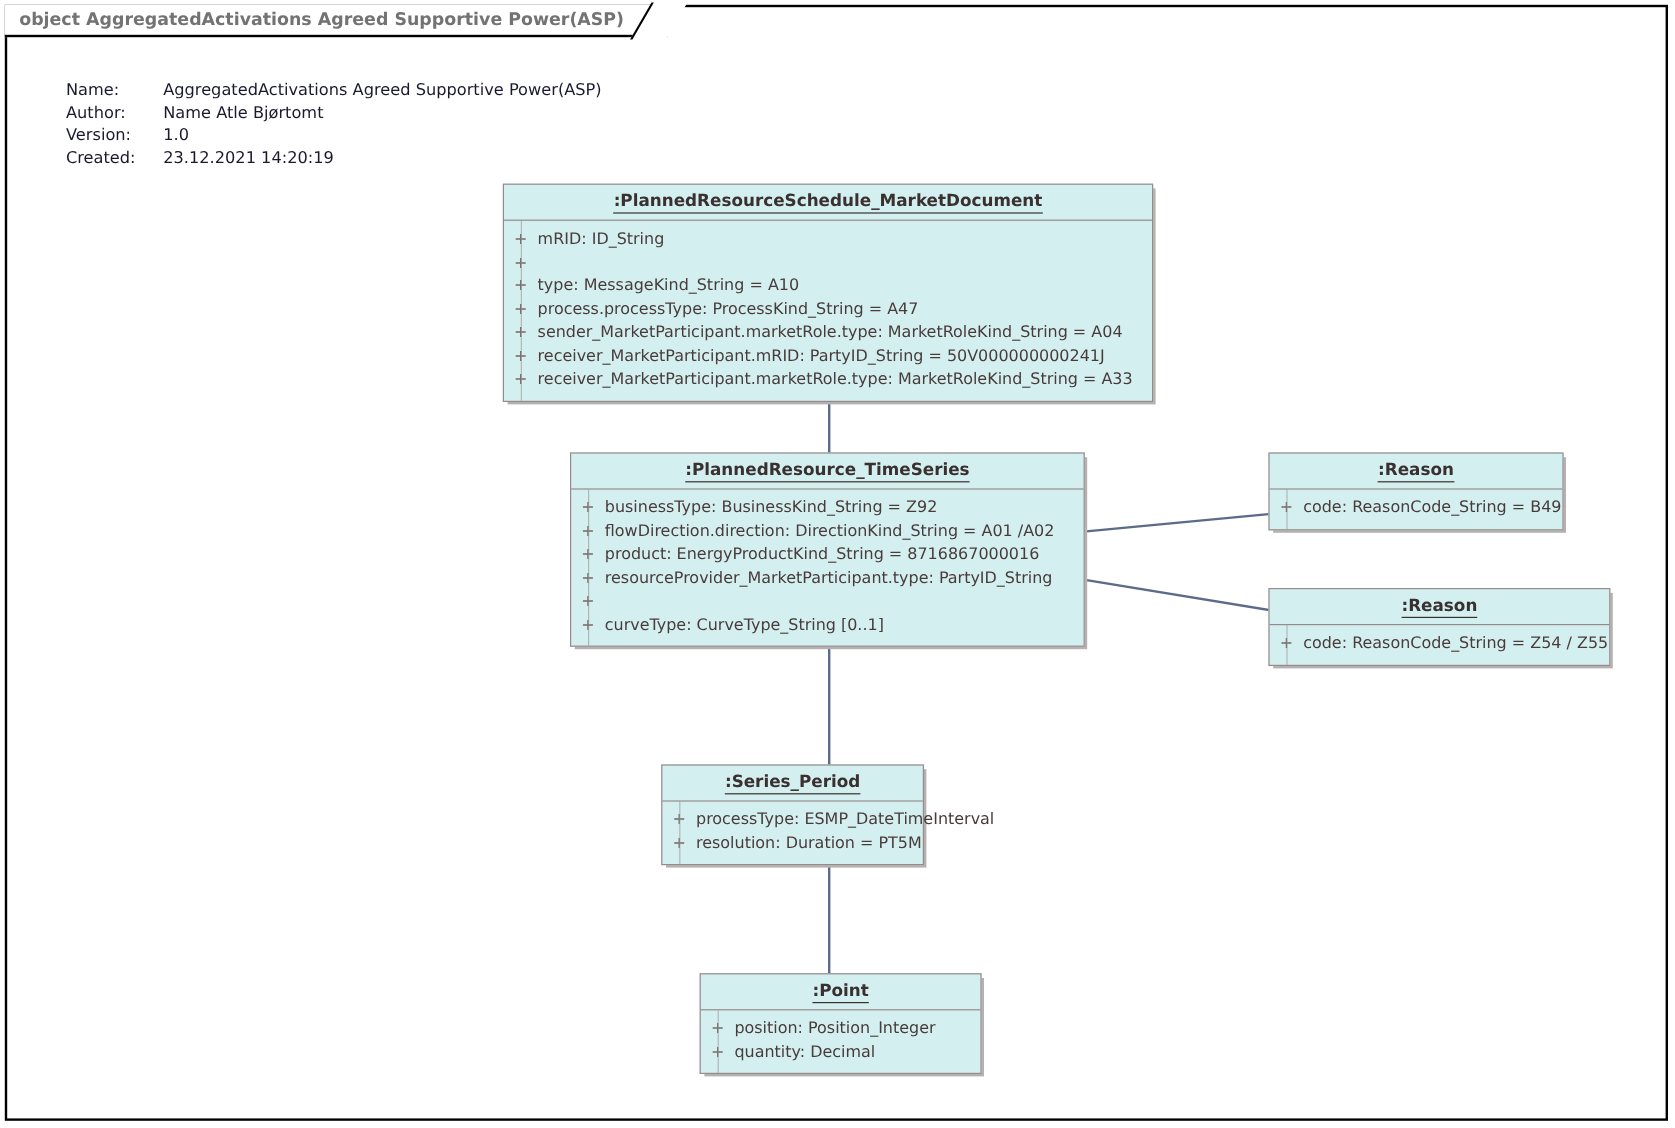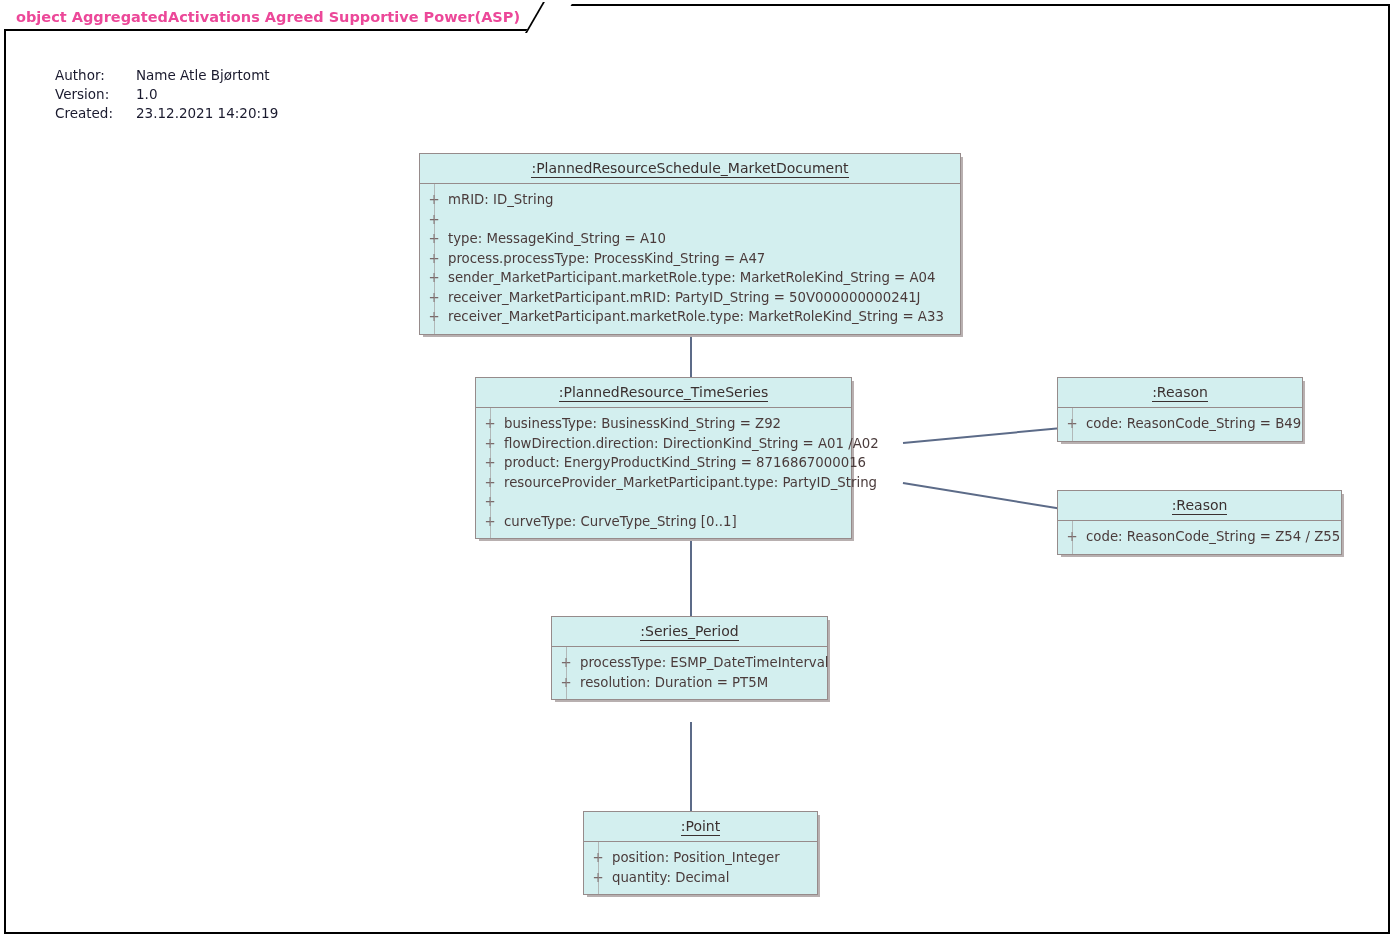--- a/index.html
+++ b/index.html
@@ -36,21 +36,21 @@
     border: 2px solid #000000;
     border-left: none;
     border-top: none;
     box-sizing: border-box;
     background: #ffffff;
     display: flex;
     align-items: center;
     padding: 0 34px 0 12px;
     font-size: 14.5px;
     font-weight: bold;
-    color: #ec4899;
+    color: #737373;
     white-space: nowrap;
   }
   .title-tab::after {
     content: "";
     position: absolute;
     right: -1px;
     top: -2px;
     width: 30px;
     height: 31px;
     background: #ffffff;
@@ -79,21 +79,21 @@
     position: absolute;
     background: #d3efef;
     border: 1px solid #968b8b;
     box-sizing: border-box;
     box-shadow: 3px 3px 0 -1px #b8b0b0;
     z-index: 5;
   }
   .obj-header {
     text-align: center;
     font-size: 14px;
-    font-weight: normal;
+    font-weight: bold;
     color: #3a3030;
     padding: 6px 8px 7px 8px;
     border-bottom: 1px solid #968b8b;
     white-space: nowrap;
   }
   .obj-header span {
     border-bottom: 1.5px solid #3a3030;
     padding-bottom: 1px;
   }
   .obj-body {
@@ -147,20 +147,24 @@
 <div id="canvas">
 
   <div class="frame"></div>
 
   <div class="title-tab">
     <span class="title-tab-text">object AggregatedActivations Agreed Supportive Power(ASP)</span>
   </div>
 
   <div class="meta">
     <div class="meta-row">
+      <div class="meta-key">Name:</div>
+      <div class="meta-val">AggregatedActivations Agreed Supportive Power(ASP)</div>
+    </div>
+    <div class="meta-row">
       <div class="meta-key">Author:</div>
       <div class="meta-val">Name Atle Bjørtomt</div>
     </div>
     <div class="meta-row">
       <div class="meta-key">Version:</div>
       <div class="meta-val">1.0</div>
     </div>
     <div class="meta-row">
       <div class="meta-key">Created:</div>
       <div class="meta-val">23.12.2021 14:20:19</div>
@@ -201,21 +205,21 @@
         <div class="attr-vis">+</div>
         <div class="attr-text">receiver_MarketParticipant.mRID: PartyID_String = 50V000000000241J</div>
       </div>
       <div class="attr">
         <div class="attr-vis">+</div>
         <div class="attr-text">receiver_MarketParticipant.marketRole.type: MarketRoleKind_String = A33</div>
       </div>
     </div>
   </div>
 
-  <div class="obj" style="left:475px; top:377px; width:377px;">
+  <div class="obj" style="left:475px; top:377px; width:429px;">
     <div class="obj-header">
       <span>:PlannedResource_TimeSeries</span>
     </div>
     <div class="obj-body">
       <div class="attr">
         <div class="attr-vis">+</div>
         <div class="attr-text">businessType: BusinessKind_String = Z92</div>
       </div>
       <div class="attr">
         <div class="attr-vis">+</div>
@@ -256,21 +260,21 @@
       <span>:Reason</span>
     </div>
     <div class="obj-body">
       <div class="attr">
         <div class="attr-vis">+</div>
         <div class="attr-text">code: ReasonCode_String = Z54 / Z55</div>
       </div>
     </div>
   </div>
 
-  <div class="obj" style="left:551px; top:616px; width:277px;">
+  <div class="obj" style="left:551px; top:637px; width:219px;">
     <div class="obj-header">
       <span>:Series_Period</span>
     </div>
     <div class="obj-body">
       <div class="attr">
         <div class="attr-vis">+</div>
         <div class="attr-text">processType: ESMP_DateTimeInterval</div>
       </div>
       <div class="attr">
         <div class="attr-vis">+</div>

